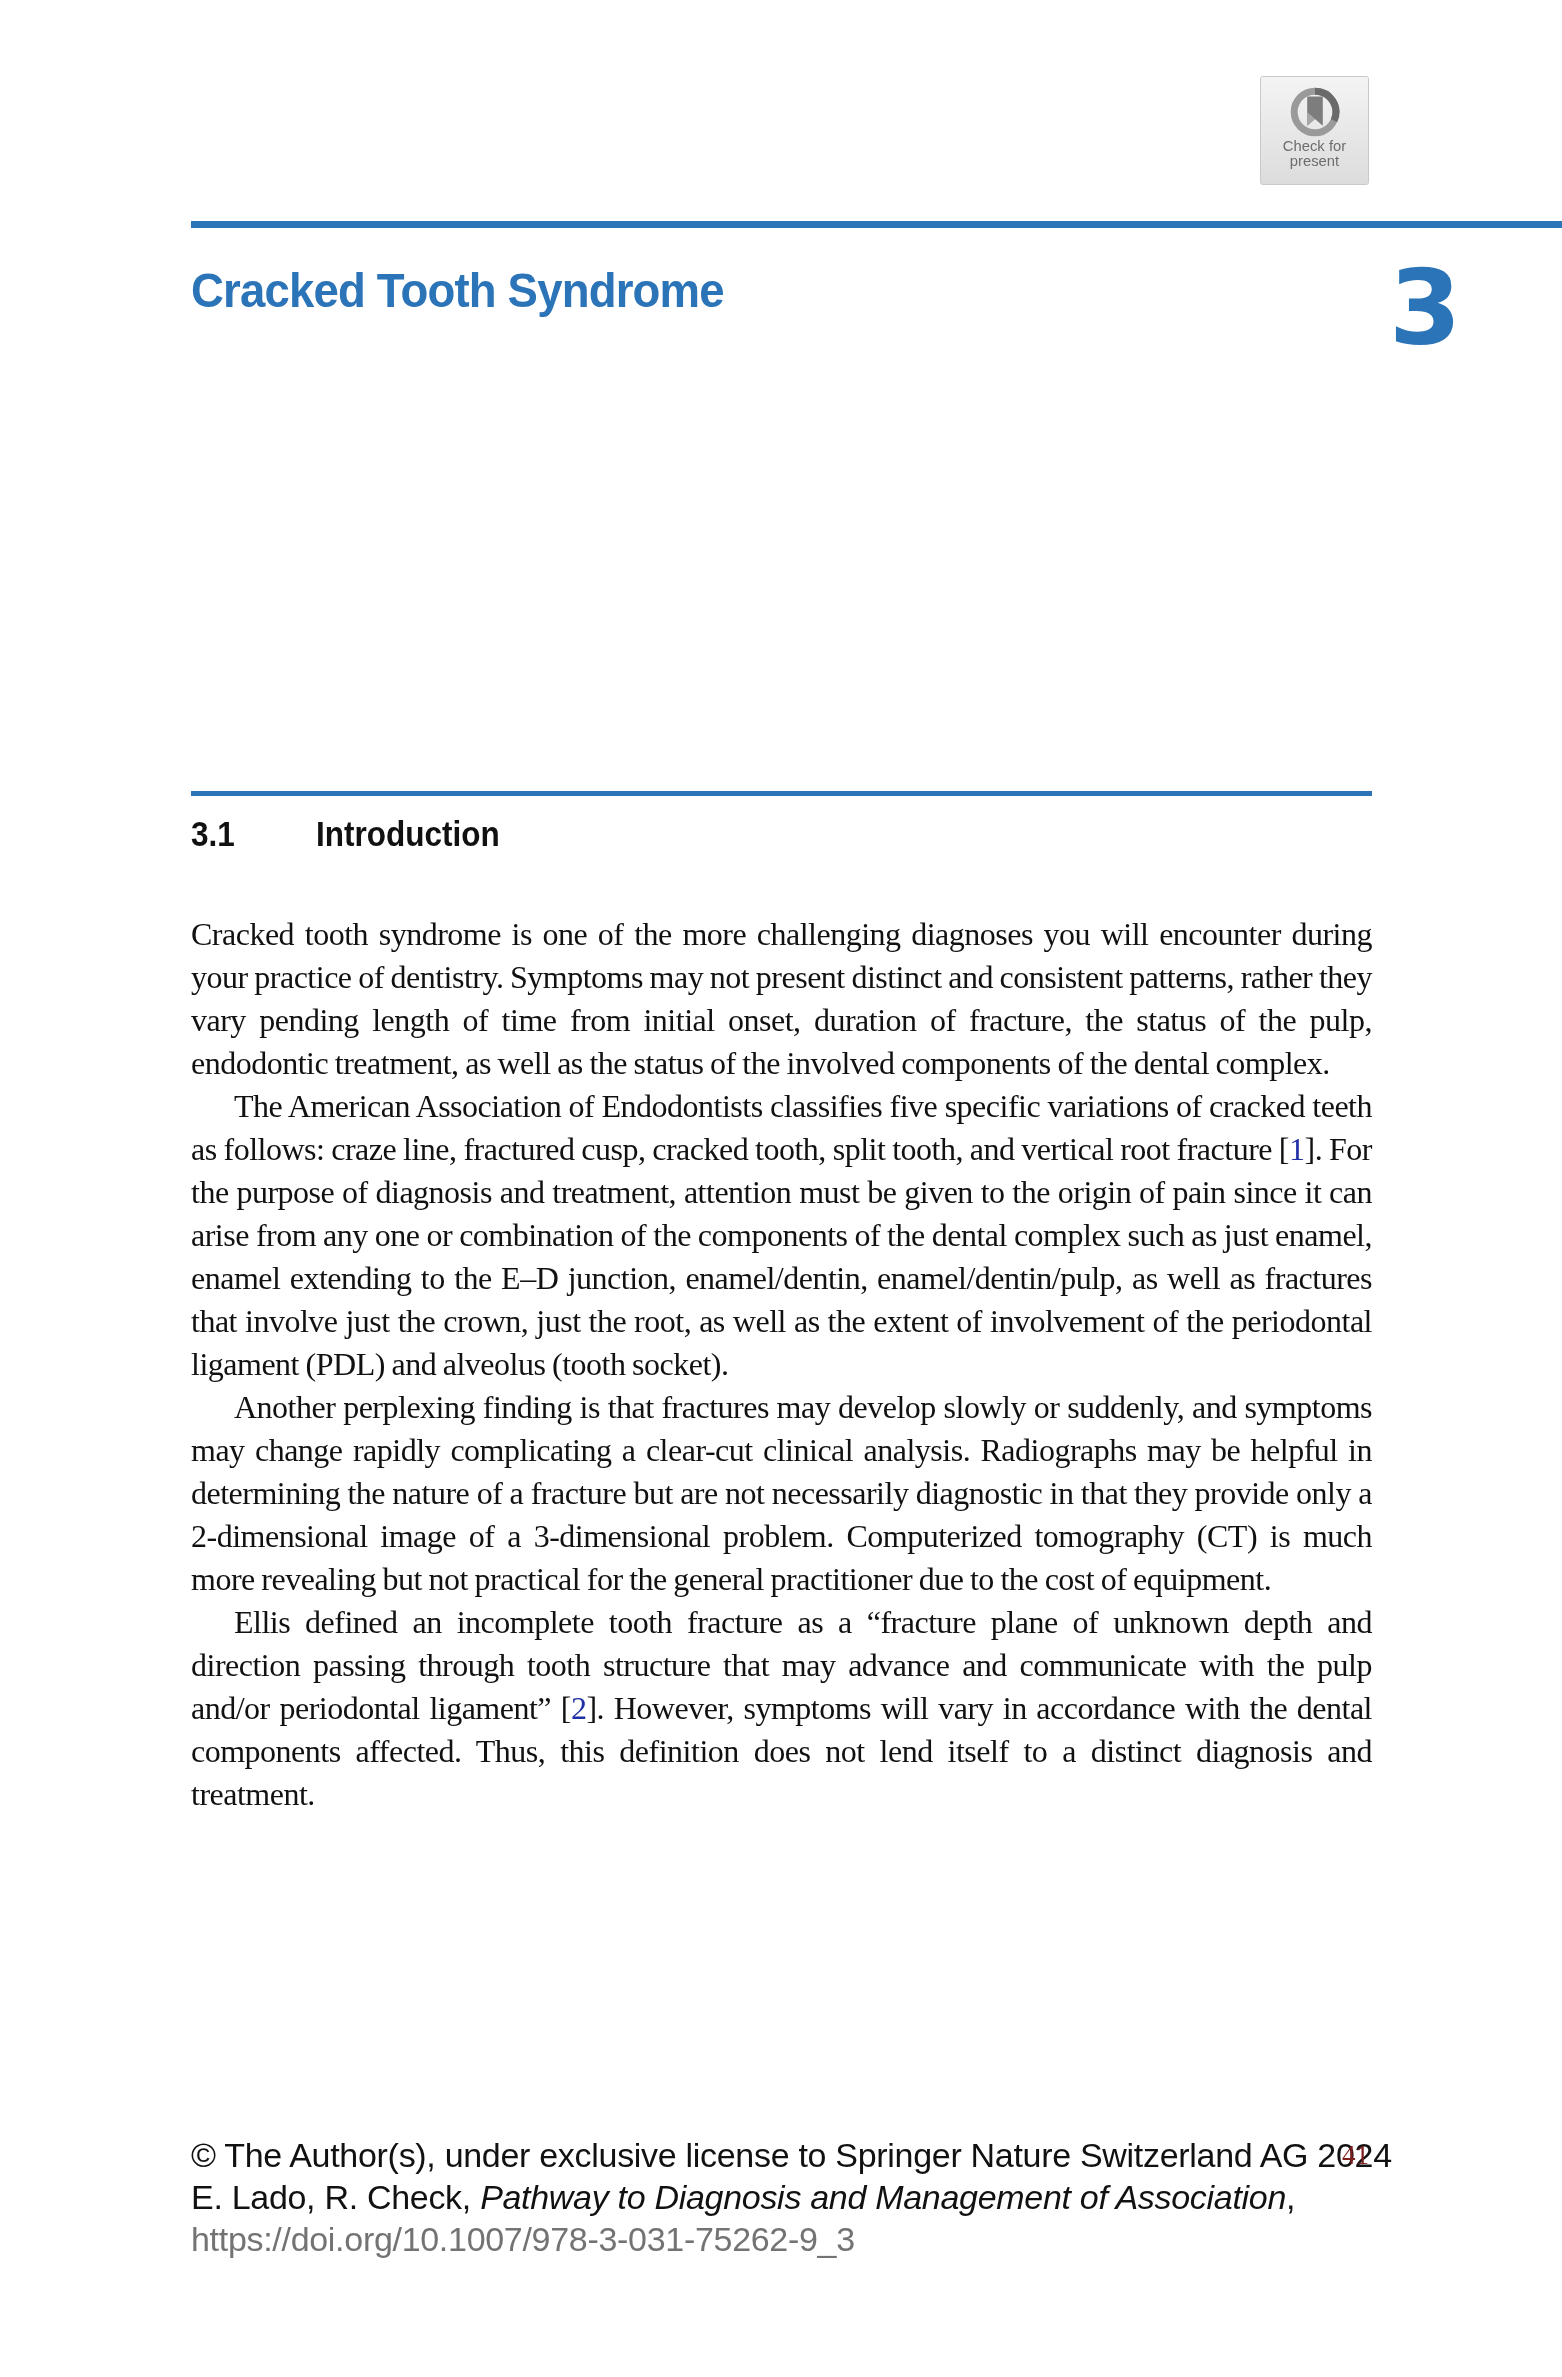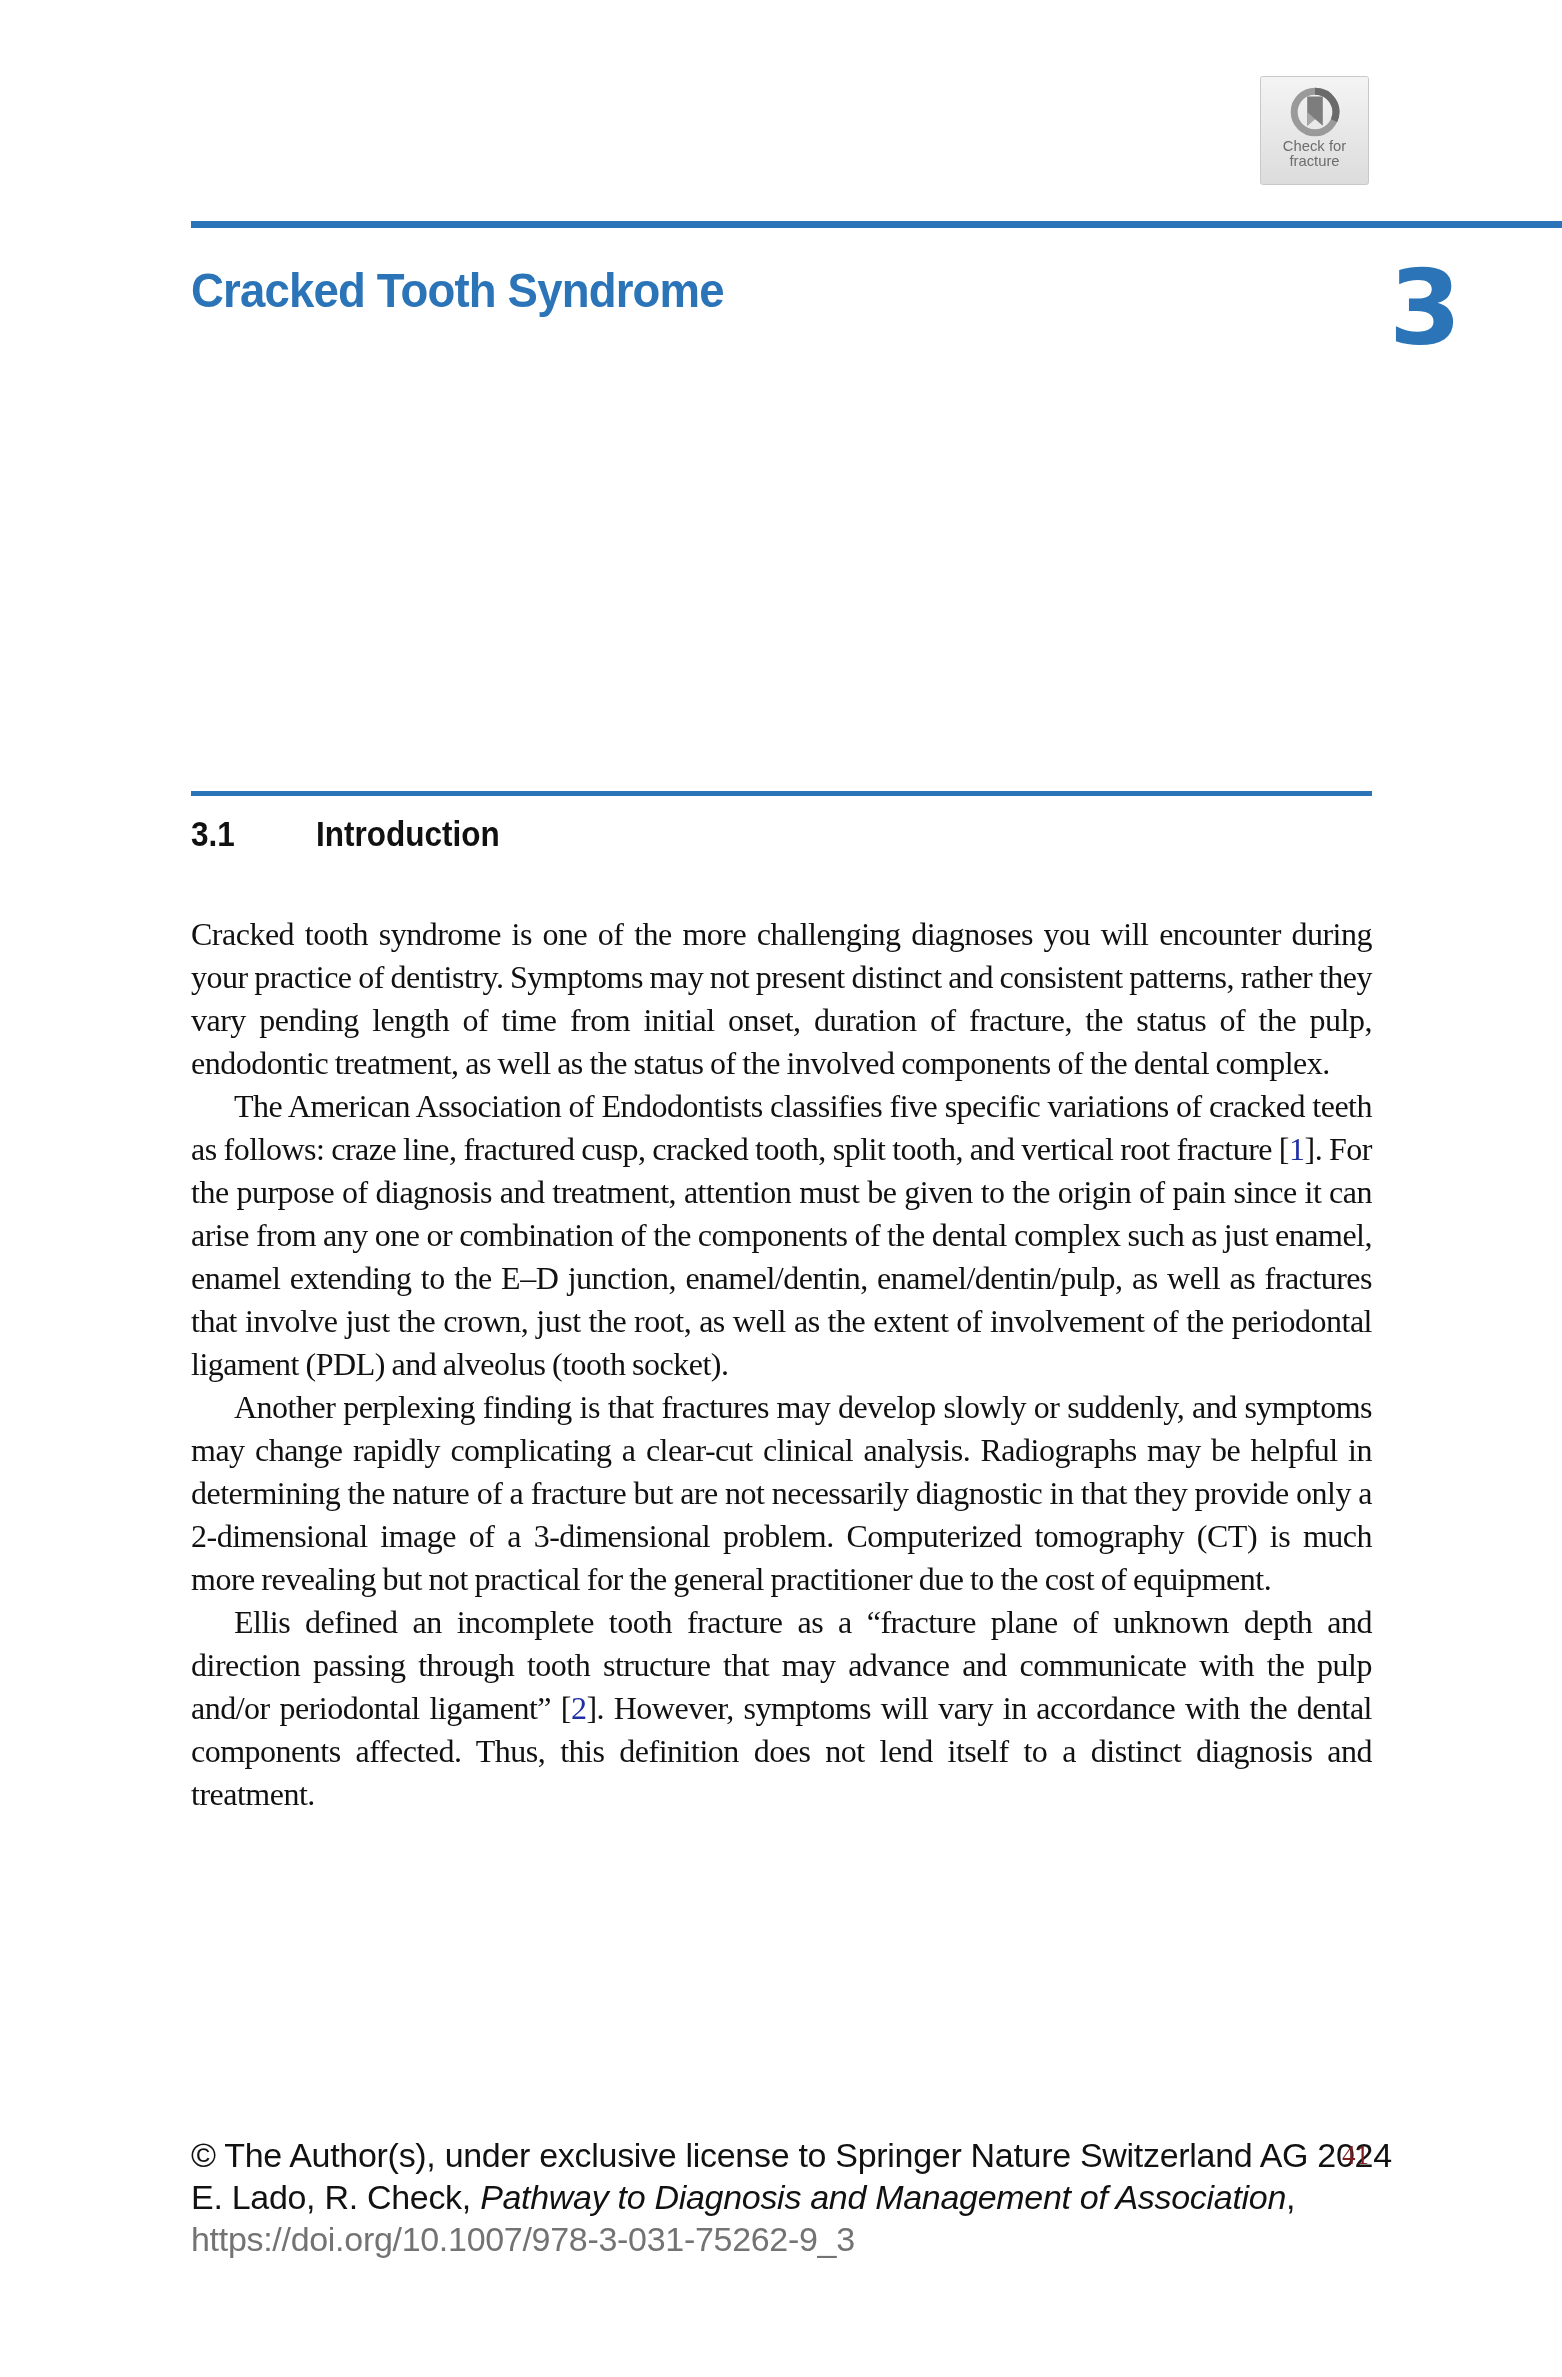--- a/index.html
+++ b/index.html
@@ -69,21 +69,21 @@
 
 <div class="badge">
   <svg width="52" height="52" viewBox="0 0 60 60">
     <circle cx="30" cy="30" r="24" fill="none" stroke="#9a9a9a" stroke-width="8"></circle>
     <path d="M30 6 A24 24 0 0 1 52 40" fill="none" stroke="#6a6a6a" stroke-width="8"></path>
     <path d="M21 12 L39 12 L39 46 L30 38 L21 46 Z" fill="#7d7d7d"></path>
     <path d="M21 30 L39 46 L30 38 L21 46 Z" fill="#a8a8a8"></path>
   </svg>
   <div class="badge-text">
     <div>Check for</div>
-    <div>fracture</div>
+    <div>present</div>
   </div>
 </div>
 
 <div class="top-rule"></div>
 
 <h1 class="chapter-title" style="margin:0">Cracked Tooth Syndrome</h1>
 <div class="chapter-number">3</div>
 
 <div class="section-rule"></div>
 <h2 class="section-heading" style="margin:0">

